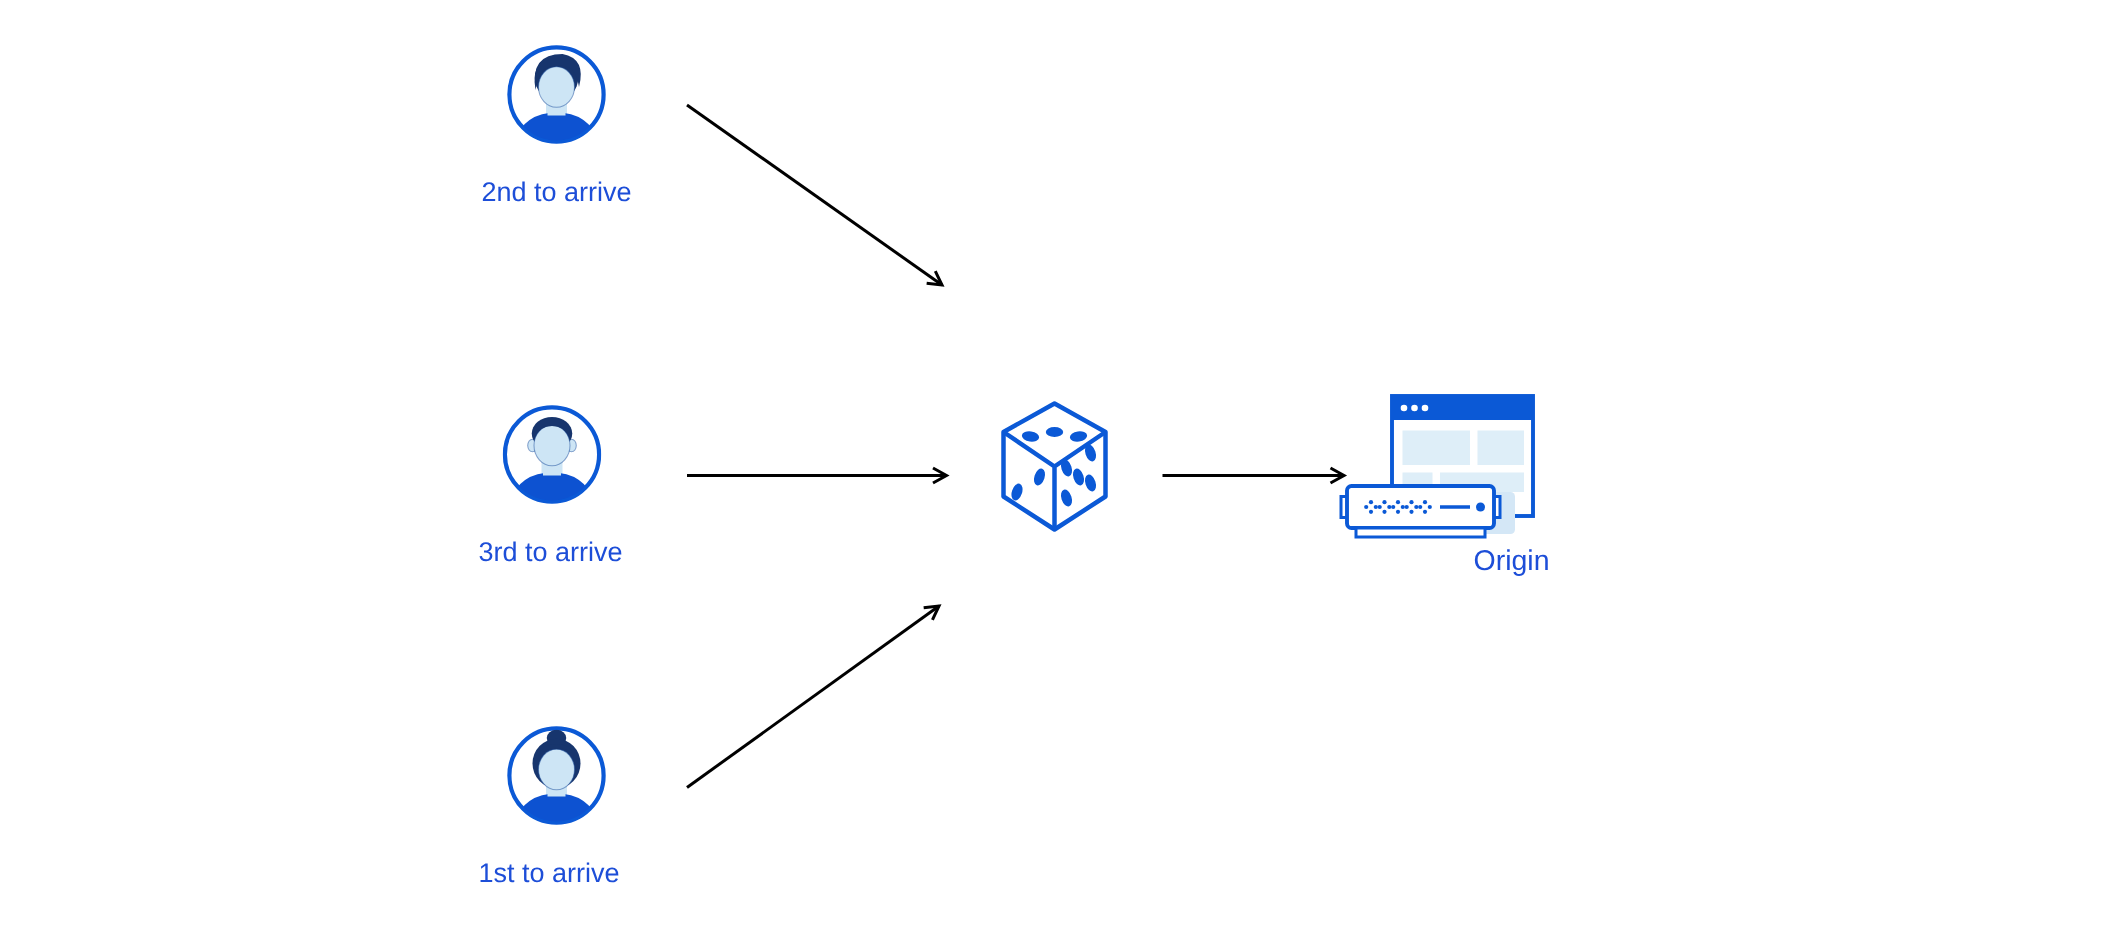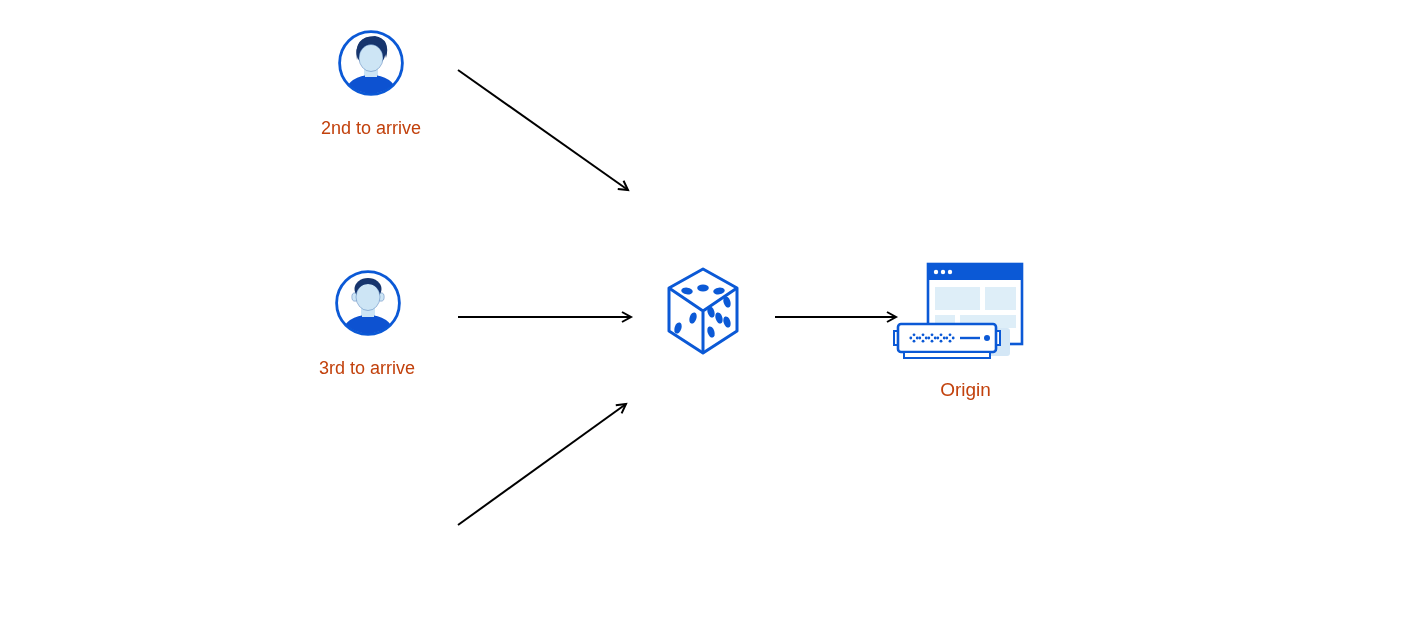--- a/index.html
+++ b/index.html
@@ -3,21 +3,21 @@
 <meta charset="utf-8">
 <style>
   html,body{margin:0;padding:0;background:#ffffff;}
   .canvas{
     position:relative;width:1405px;height:633px;background:#ffffff;overflow:hidden;
     font-family:"Liberation Sans",sans-serif;
   }
   .node{position:absolute;}
   .arrows{position:absolute;left:0;top:0;width:1405px;height:633px;}
   .node-label{
-    position:absolute;font-size:18px;line-height:22px;color:#c2410c;
+    position:absolute;font-size:18px;line-height:22px;color:#1d4ed8;
     text-align:center;white-space:nowrap;
   }
   .origin-label{font-size:19px;}
   svg{display:block;}
 </style>
 </head>
 <body>
 
 <div class="canvas">
 
@@ -68,20 +68,40 @@
         <ellipse cx="20" cy="27" rx="3.2" ry="4.2" fill="#cde5f5" stroke="#1d4f9e" stroke-width="0.7" stroke-opacity="0.5"></ellipse>
         <ellipse cx="46" cy="27" rx="3.2" ry="4.2" fill="#cde5f5" stroke="#1d4f9e" stroke-width="0.7" stroke-opacity="0.5"></ellipse>
         <ellipse cx="33" cy="19" rx="13.5" ry="11" fill="#17356d"></ellipse>
         <ellipse cx="33" cy="27" rx="12" ry="13.5" fill="#cde5f5" stroke="#1d4f9e" stroke-width="0.7" stroke-opacity="0.5"></ellipse>
         <path d="M21,22 Q20,9 33,9 Q46,9 45,22 Q41,14 33,14 Q25,14 21,22 Z" fill="#17356d"></path>
       </g>
     </svg>
     <div class="node-label" style="left:-43px;top:87px;width:150px;">3rd to arrive</div>
   </div>
 
+  <div class="node" style="left:338px;top:484px;">
+    <svg width="66" height="66" viewBox="0 0 66 66">
+      <defs>
+          <clipPath id="uC">
+            <circle cx="33" cy="33" r="30.6"></circle>
+          </clipPath>
+        </defs>
+      <circle cx="33" cy="33" r="31.4" fill="#ffffff" stroke="#0b59d6" stroke-width="2.8"></circle>
+      <g clip-path="url(#uC)">
+        <rect x="26" y="34" width="14" height="18" fill="#cde5f5"></rect>
+        <path d="M4,66 Q11,45 33,45 Q55,45 62,66 Z" fill="#0d52d1"></path>
+        <rect x="27" y="33" width="12" height="14" fill="#cde5f5"></rect>
+        <ellipse cx="33" cy="8" rx="6.5" ry="5.5" fill="#17356d"></ellipse>
+        <ellipse cx="33" cy="25" rx="16" ry="16.5" fill="#17356d"></ellipse>
+        <ellipse cx="33" cy="29" rx="12" ry="13.5" fill="#cde5f5" stroke="#1d4f9e" stroke-width="0.7" stroke-opacity="0.5"></ellipse>
+        <path d="M21,20 Q27,14 33,15 Q40,14 45,20 Q42,12 33,12 Q24,12 21,20 Z" fill="#17356d"></path>
+      </g>
+    </svg>
+    <div class="node-label" style="left:-47px;top:87px;width:150px;">1st to arrive</div>
+  </div>
 
   <div class="node" style="left:665px;top:266px;">
     <svg width="76" height="92" viewBox="0 0 76 92">
       <g stroke="#0b59d6" stroke-width="3" stroke-linejoin="round" fill="#ffffff">
         <path d="M38,3 L72,22 L72,65 L38,87 L4,65 L4,22 Z"></path>
         <path d="M4,22 L38,45 L72,22 M38,45 L38,87" fill="none"></path>
       </g>
       <g fill="#0b59d6">
 
         <ellipse cx="22" cy="25" rx="5.8" ry="3.4" transform="rotate(8 22 25)"></ellipse>
@@ -140,16 +160,16 @@
           <circle cx="52.2" cy="80" r="1.4"></circle>
           <circle cx="49" cy="83.2" r="1.4"></circle>
         <circle cx="58" cy="76.8" r="1.4"></circle>
           <circle cx="54.8" cy="80" r="1.4"></circle>
           <circle cx="61.2" cy="80" r="1.4"></circle>
           <circle cx="58" cy="83.2" r="1.4"></circle>
       </g>
       <line x1="68" y1="80" x2="88" y2="80" stroke="#0b59d6" stroke-width="2.4"></line>
       <circle cx="95" cy="80" r="3" fill="#0b59d6"></circle>
     </svg>
-    <div class="node-label origin-label" style="left:6px;top:121px;width:135px;">Origin</div>
+    <div class="node-label origin-label" style="left:6px;top:106px;width:135px;text-align:right;">Origin</div>
   </div>
 
 </div>
 
 </body></html>

